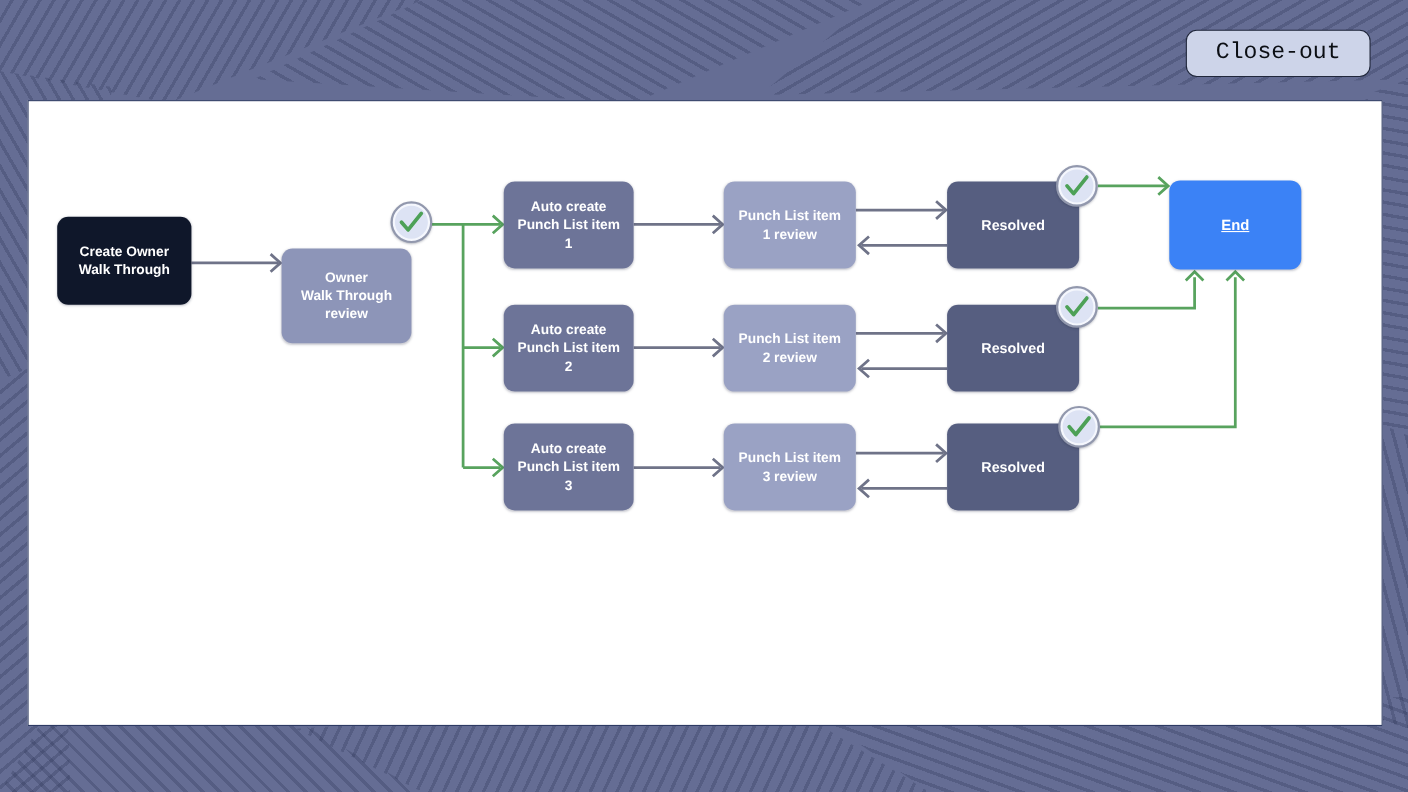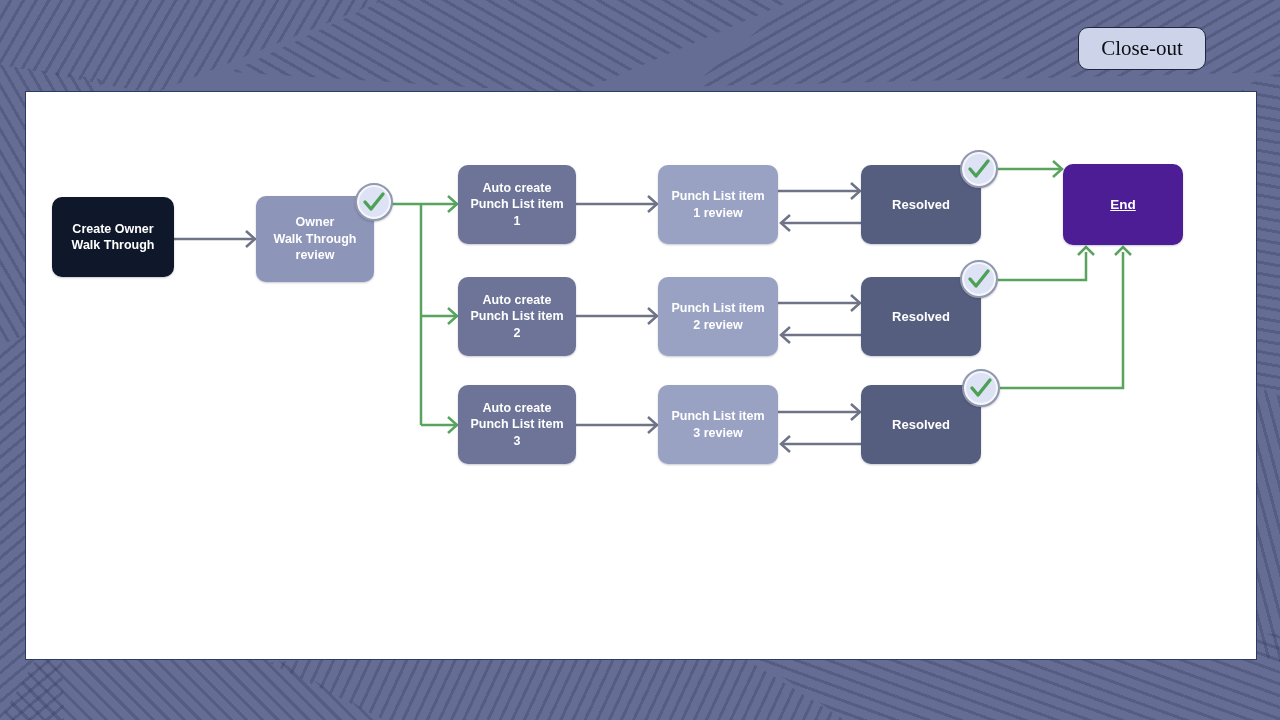--- a/index.html
+++ b/index.html
@@ -17,23 +17,23 @@
   .pt3{background:repeating-linear-gradient(150deg,rgba(43,51,85,0) 0 8px,rgba(43,51,85,.28) 8px 11px);clip-path:polygon(62% 0,100% 0,100% 10%,54% 12%);}
   .pt4{background:repeating-linear-gradient(60deg,rgba(43,51,85,0) 0 8px,rgba(43,51,85,.28) 8px 11px);clip-path:polygon(0 9%,8% 11%,4% 45%,0 48%);}
   .pt5{background:repeating-linear-gradient(10deg,rgba(43,51,85,0) 0 8px,rgba(43,51,85,.28) 8px 11px);clip-path:polygon(97% 12%,100% 10%,100% 55%,96% 52%);}
   .pt6{background:repeating-linear-gradient(140deg,rgba(43,51,85,0) 0 8px,rgba(43,51,85,.28) 8px 11px);clip-path:polygon(0 48%,4% 45%,5% 100%,0 100%);}
   .pt7{background:repeating-linear-gradient(45deg,rgba(43,51,85,0) 0 8px,rgba(43,51,85,.28) 8px 11px);clip-path:polygon(0 100%,30% 100%,19% 89%,3% 91%);}
   .pt8{background:repeating-linear-gradient(115deg,rgba(43,51,85,0) 0 8px,rgba(43,51,85,.28) 8px 11px);clip-path:polygon(30% 100%,66% 100%,55% 88%,21% 92%);}
   .pt9{background:repeating-linear-gradient(20deg,rgba(43,51,85,0) 0 8px,rgba(43,51,85,.28) 8px 11px);clip-path:polygon(66% 100%,100% 100%,100% 88%,57% 89%);}
   .pt10{background:repeating-linear-gradient(75deg,rgba(43,51,85,0) 0 8px,rgba(43,51,85,.28) 8px 11px);clip-path:polygon(96% 52%,100% 55%,100% 92%,95% 89%);}
 
   .closeout{
-    position:absolute;left:1078px;top:27px;width:128px;height:43px;
+    position:absolute;left:1078px;top:27px;width:168px;height:43px;
     background:#cdd4e9;border:1.5px solid #20273b;border-radius:10px;
-    font-family:Liberation Serif, serif;font-size:21px;color:#0b0e14;
+    font-family:Liberation Mono, monospace;font-size:21px;color:#0b0e14;
     display:flex;align-items:center;justify-content:center;cursor:pointer;
   }
 
   .canvas{
     position:absolute;left:25px;top:91px;width:1232px;height:569px;
     background:#ffffff;border:1px solid #2d3a63;box-sizing:border-box;
   }
   .edges{position:absolute;left:0;top:0;width:1232px;height:569px;}
 
   .node{
@@ -123,21 +123,21 @@
         <path d="M972,188 L1060,188 L1060,160"></path>
           <path d="M1052,163 L1060,155 L1068,163"></path>
         <path d="M974,296 L1097,296 L1097,160"></path>
           <path d="M1089,163 L1097,155 L1105,163"></path>
       </g>
     </svg>
 
     <div class="node n-create" style="background: #0f172a;">Create Owner
 Walk Through</div>
 
-    <div class="node n-owner" style="background: rgb(141, 149, 184);">Owner
+    <div class="node n-owner" style="background: rgb(141, 149, 184); margin-top: 30px;">Owner
 Walk Through
 review</div>
 
     <div class="node n-auto1" style="background: rgb(109, 116, 152);">Auto create
 Punch List item
 1</div>
     <div class="node n-auto2" style="background: rgb(109, 116, 152);">Auto create
 Punch List item
 2</div>
     <div class="node n-auto3" style="background: rgb(109, 116, 152);">Auto create
@@ -148,21 +148,21 @@
 1 review</div>
     <div class="node n-review2" style="background: rgb(154, 162, 196);">Punch List item
 2 review</div>
     <div class="node n-review3" style="background: rgb(154, 162, 196);">Punch List item
 3 review</div>
 
     <div class="node n-resolved1" style="background: rgb(86, 94, 128);">Resolved</div>
     <div class="node n-resolved2" style="background: rgb(86, 94, 128);">Resolved</div>
     <div class="node n-resolved3" style="background: rgb(86, 94, 128);">Resolved</div>
 
-    <div class="node n-end" style="background: #4c1d95; text-decoration: underline;">End</div>
+    <div class="node n-end" style="background: #3b82f6; text-decoration: underline;">End</div>
 
     <div class="badge b-owner">
       <svg width="30" height="30" viewBox="0 0 30 30">
         <polyline points="6,15 12,22 24,7" fill="none" stroke="#4da157" stroke-width="3.4" stroke-linecap="round" stroke-linejoin="round"></polyline>
       </svg>
     </div>
     <div class="badge b-res1">
       <svg width="30" height="30" viewBox="0 0 30 30">
         <polyline points="6,15 12,22 24,7" fill="none" stroke="#4da157" stroke-width="3.4" stroke-linecap="round" stroke-linejoin="round"></polyline>
       </svg>

